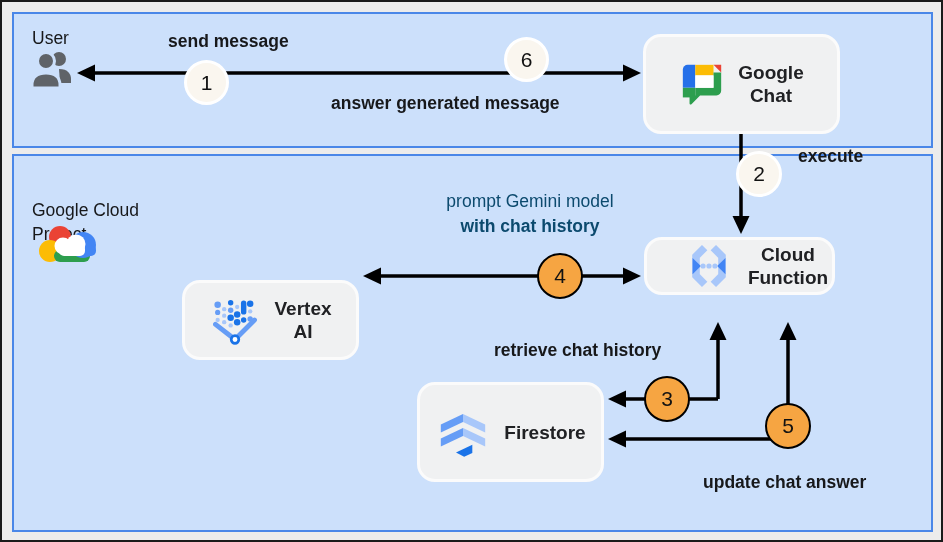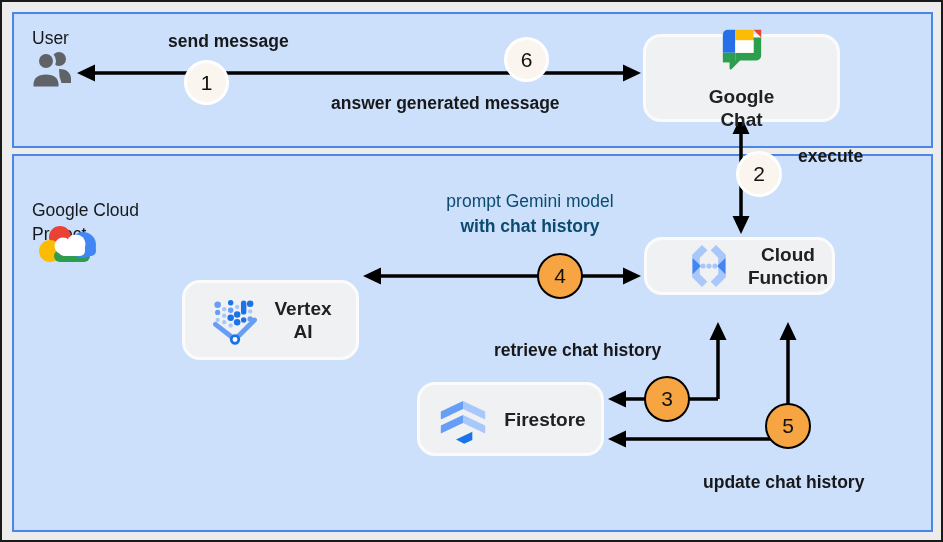--- a/index.html
+++ b/index.html
@@ -104,23 +104,23 @@
   </div>
 
   <div class="lbl" style="left:166px;top:29px;">send message</div>
   <div class="lbl" style="left:329px;top:91px;">answer generated message</div>
   <div class="lbl" style="left:796px;top:144px;">execute</div>
   <div class="prompt-label">
     <span class="l1">prompt Gemini model</span>
     <span class="l2">with chat history</span>
   </div>
   <div class="lbl" style="left:492px;top:338px;">retrieve chat history</div>
-  <div class="lbl" style="left:701px;top:470px;">update chat history</div>
-
-  <div class="node" style="left:641px;top:32px;width:197px;height:88px;flex-direction:column;">
+  <div class="lbl" style="left:701px;top:470px;">update chat answer</div>
+
+  <div class="node" style="left:641px;top:32px;width:197px;height:100px;">
     <span class="icon">
       <svg width="46" height="46" viewBox="0 0 48 48">
         <path d="M9 4 H17 V28 H4 V9 A5 5 0 0 1 9 4 Z" fill="#2570e9"></path>
         <rect x="4" y="28" width="13" height="10" fill="#2d9e4e"></rect>
         <rect x="17" y="4" width="19" height="11" fill="#fcbc05"></rect>
         <polygon points="36,4 44,4 44,12" fill="#ea4335"></polygon>
         <path d="M36 12 H44 V31 A5 5 0 0 1 39 36 H22 L13 45 C12 46 11 45.5 11 44 V36 H17 V28 H36 Z" fill="#2d9e4e"></path>
         <rect x="17" y="15" width="19" height="13" fill="#fff"></rect>
       </svg>
     </span>
@@ -178,21 +178,21 @@
         <circle cx="24" cy="24" r="2.4" fill="#a8c7fa"></circle>
         <circle cx="29.5" cy="24" r="2.4" fill="#a8c7fa"></circle>
       </svg>
     </span>
     <span class="nlabel">
       <span>Cloud</span><br>
       <span>Function</span>
     </span>
   </div>
 
-  <div class="node" style="left:415px;top:380px;width:187px;height:74px;">
+  <div class="node" style="left:415px;top:380px;width:187px;height:100px;">
     <span class="icon">
       <svg width="56" height="56" viewBox="0 0 48 48">
         <polygon points="5,17.5 24,8.5 24,15.5 5,24.5" fill="#669df6"></polygon>
         <polygon points="24,8.5 43,17.5 43,24.5 24,15.5" fill="#a8c7fa"></polygon>
         <polygon points="5,29.5 24,20.5 24,27.5 5,36.5" fill="#669df6"></polygon>
         <polygon points="24,20.5 43,29.5 43,36.5 24,27.5" fill="#a8c7fa"></polygon>
         <polygon points="18,41.5 32,35 32,42 25,45.3" fill="#1a73e8"></polygon>
       </svg>
     </span>
     <span class="nlabel">Firestore</span>

